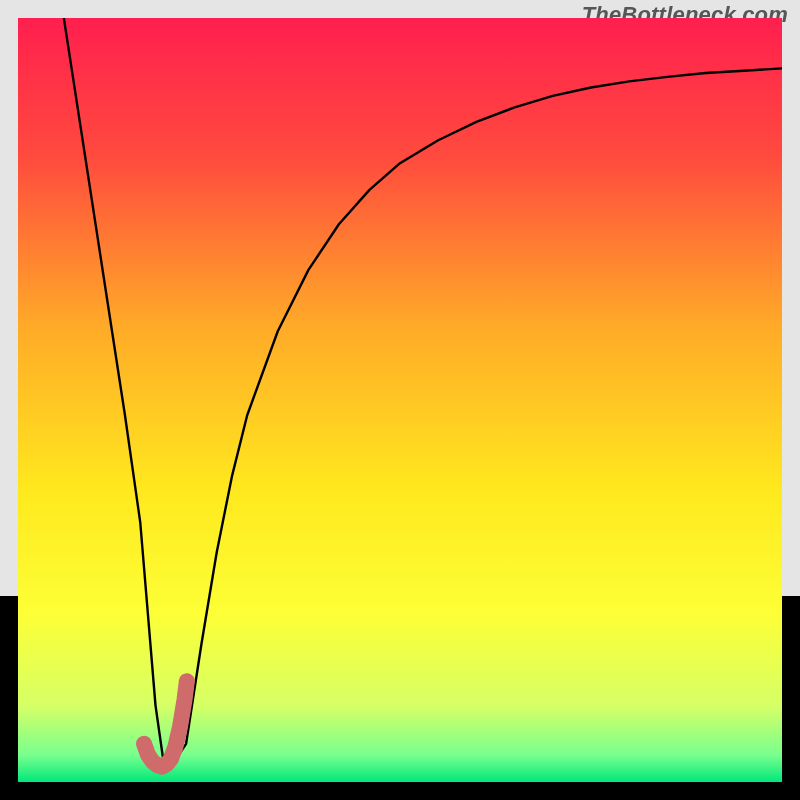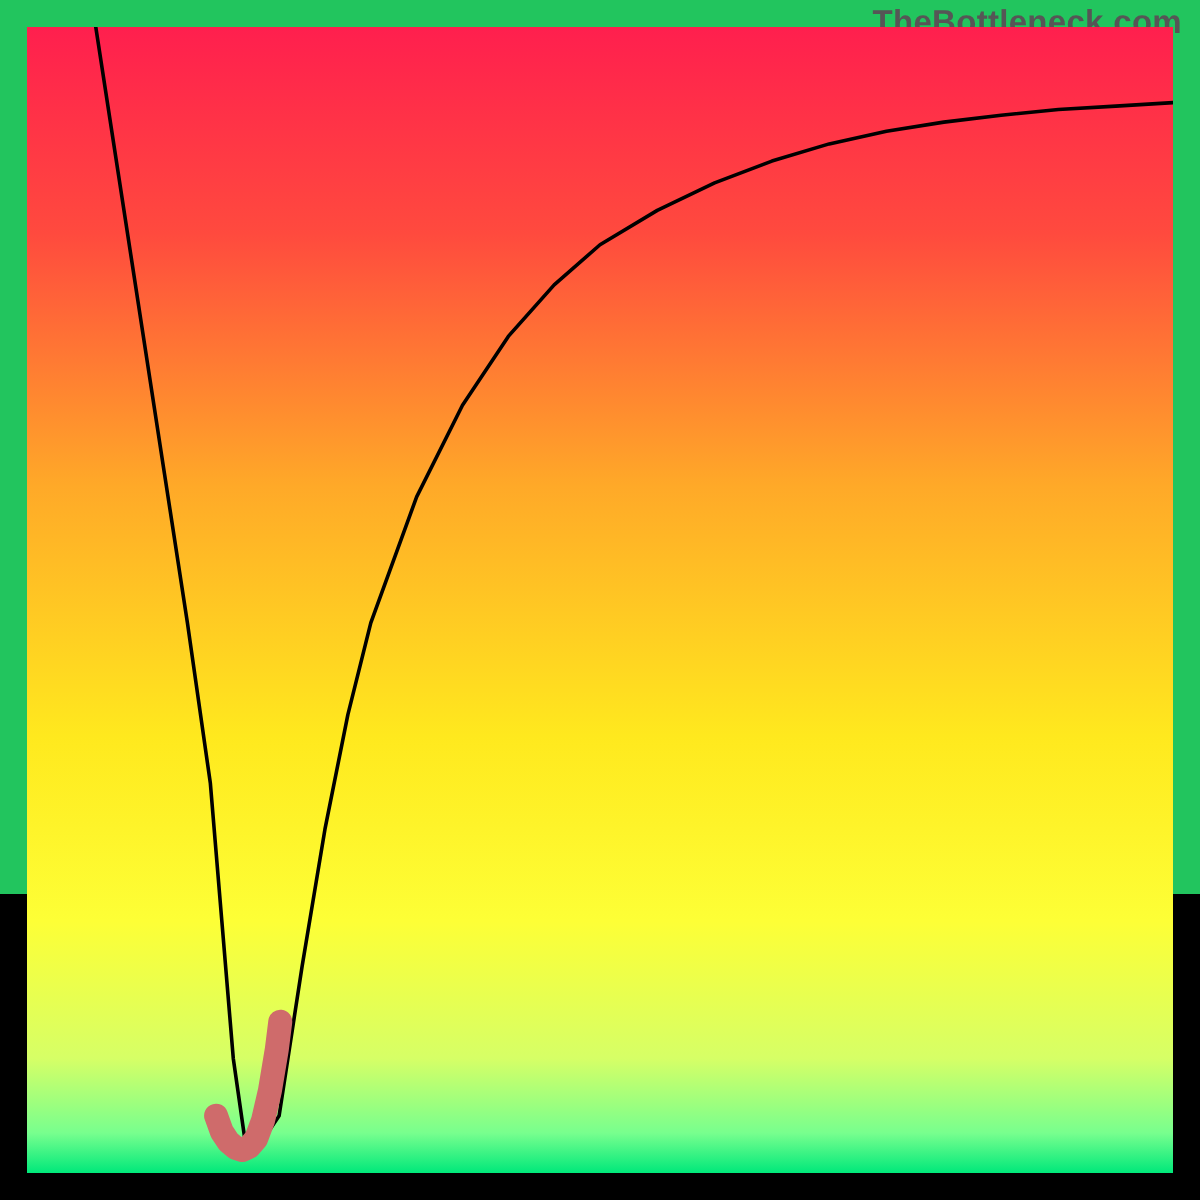--- a/index.html
+++ b/index.html
@@ -7,21 +7,22 @@
     padding: 0;
     width: 800px;
     height: 800px;
     background: #000;
     overflow: hidden;
   }
   .frame {
     position: relative;
     width: 800px;
     height: 596px;
-    background: #22c55e;
+    background: #e5e5e5;
+    font-style: italic;
   }
   .watermark {
     position: absolute;
     top: 2px;
     right: 12px;
     font-family: Arial, Helvetica, sans-serif;
     font-size: 22px;
     font-weight: 600;
     color: #565656;
     letter-spacing: 0.2px;

